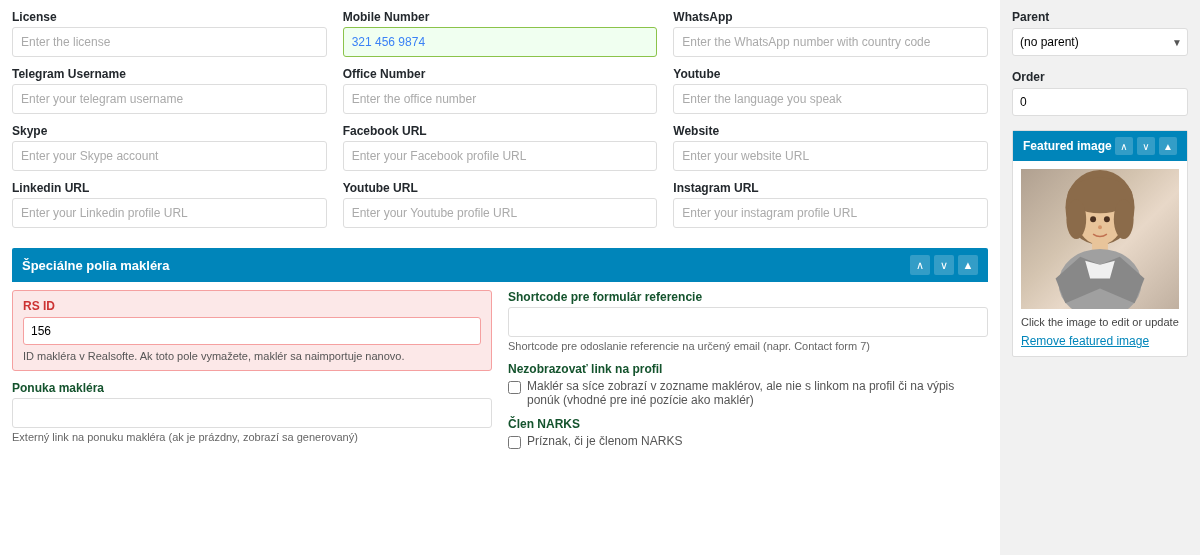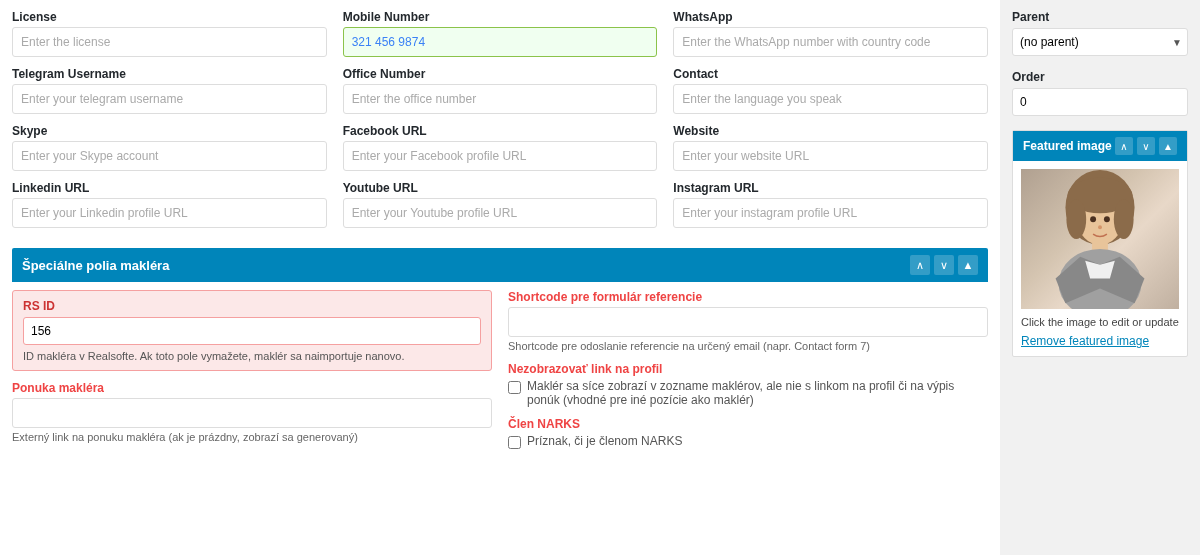--- a/index.html
+++ b/index.html
@@ -68,21 +68,21 @@
       padding: 4px 7px;
       border-radius: 3px;
       font-size: 12px;
       height: 28px;
       margin-bottom: 5px;
     }
     .rs-id-box .hint { font-size: 11px; color: #555; }
 
     .special-grid { display: grid; grid-template-columns: 1fr 1fr; gap: 0 16px; }
     .special-group { margin-bottom: 10px; }
-    .special-group label { display: block; font-size: 12px; font-weight: 600; margin-bottom: 3px; color: #ef4444; }
+    .special-group label { display: block; font-size: 12px; font-weight: 600; margin-bottom: 3px; color: #14532d; }
     .special-group input[type="text"] {
       width: 100%; padding: 5px 8px; border: 1px solid #ddd; border-radius: 3px; font-size: 12px; height: 30px;
     }
     .special-group .hint { font-size: 11px; color: #666; margin-top: 3px; }
 
     .checkbox-group { display: flex; align-items: flex-start; gap: 6px; margin-top: 3px; }
     .checkbox-group input[type="checkbox"] { margin-top: 2px; flex-shrink: 0; }
     .checkbox-group span { font-size: 12px; color: #555; }
 
     
@@ -154,21 +154,21 @@
         <label>Telegram Username</label>
         <input type="text" placeholder="Enter your telegram username" style="">
       </div>
 
       <div class="form-group">
         <label>Office Number</label>
         <input type="text" placeholder="Enter the office number" style="">
       </div>
 
       <div class="form-group">
-        <label>Contact</label>
+        <label>Youtube</label>
         <input type="text" placeholder="Enter the language you speak" style="">
       </div>
 
       <div class="form-group">
         <label>Skype</label>
         <input type="text" placeholder="Enter your Skype account" style="">
       </div>
 
       <div class="form-group">
         <label>Facebook URL</label>

